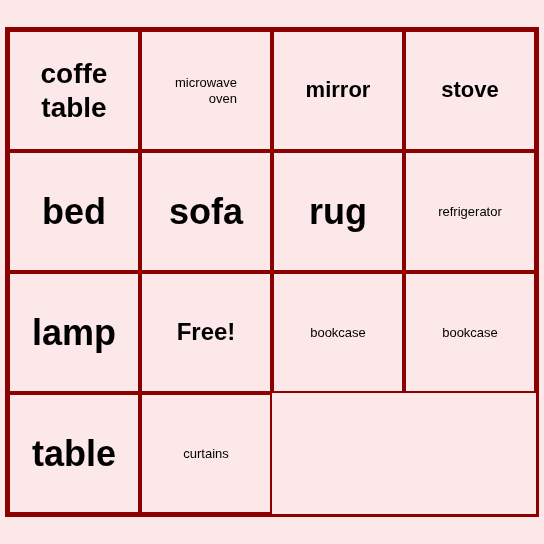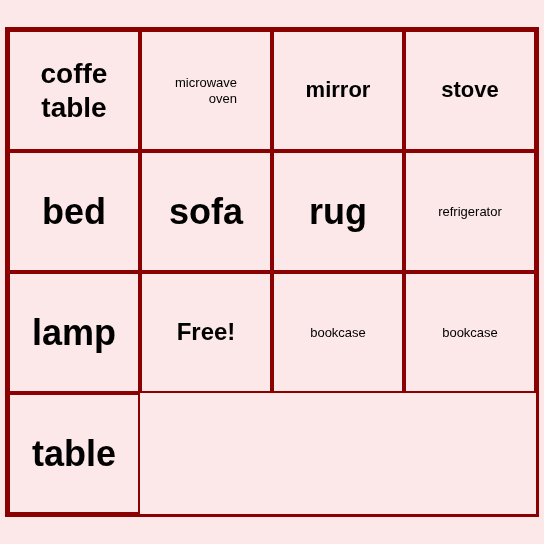--- a/index.html
+++ b/index.html
@@ -105,13 +105,16 @@
     </div>
     <div class="bingo-cell small">
       <span>bookcase</span>
     </div>
     <div class="bingo-cell small">
       <span>bookcase</span>
     </div>
     <div class="bingo-cell xlarge">
       <span>table</span>
     </div>
+    <div class="bingo-cell small">
+      <span>curtains</span>
+    </div>
   </div>
 
 </body></html>

